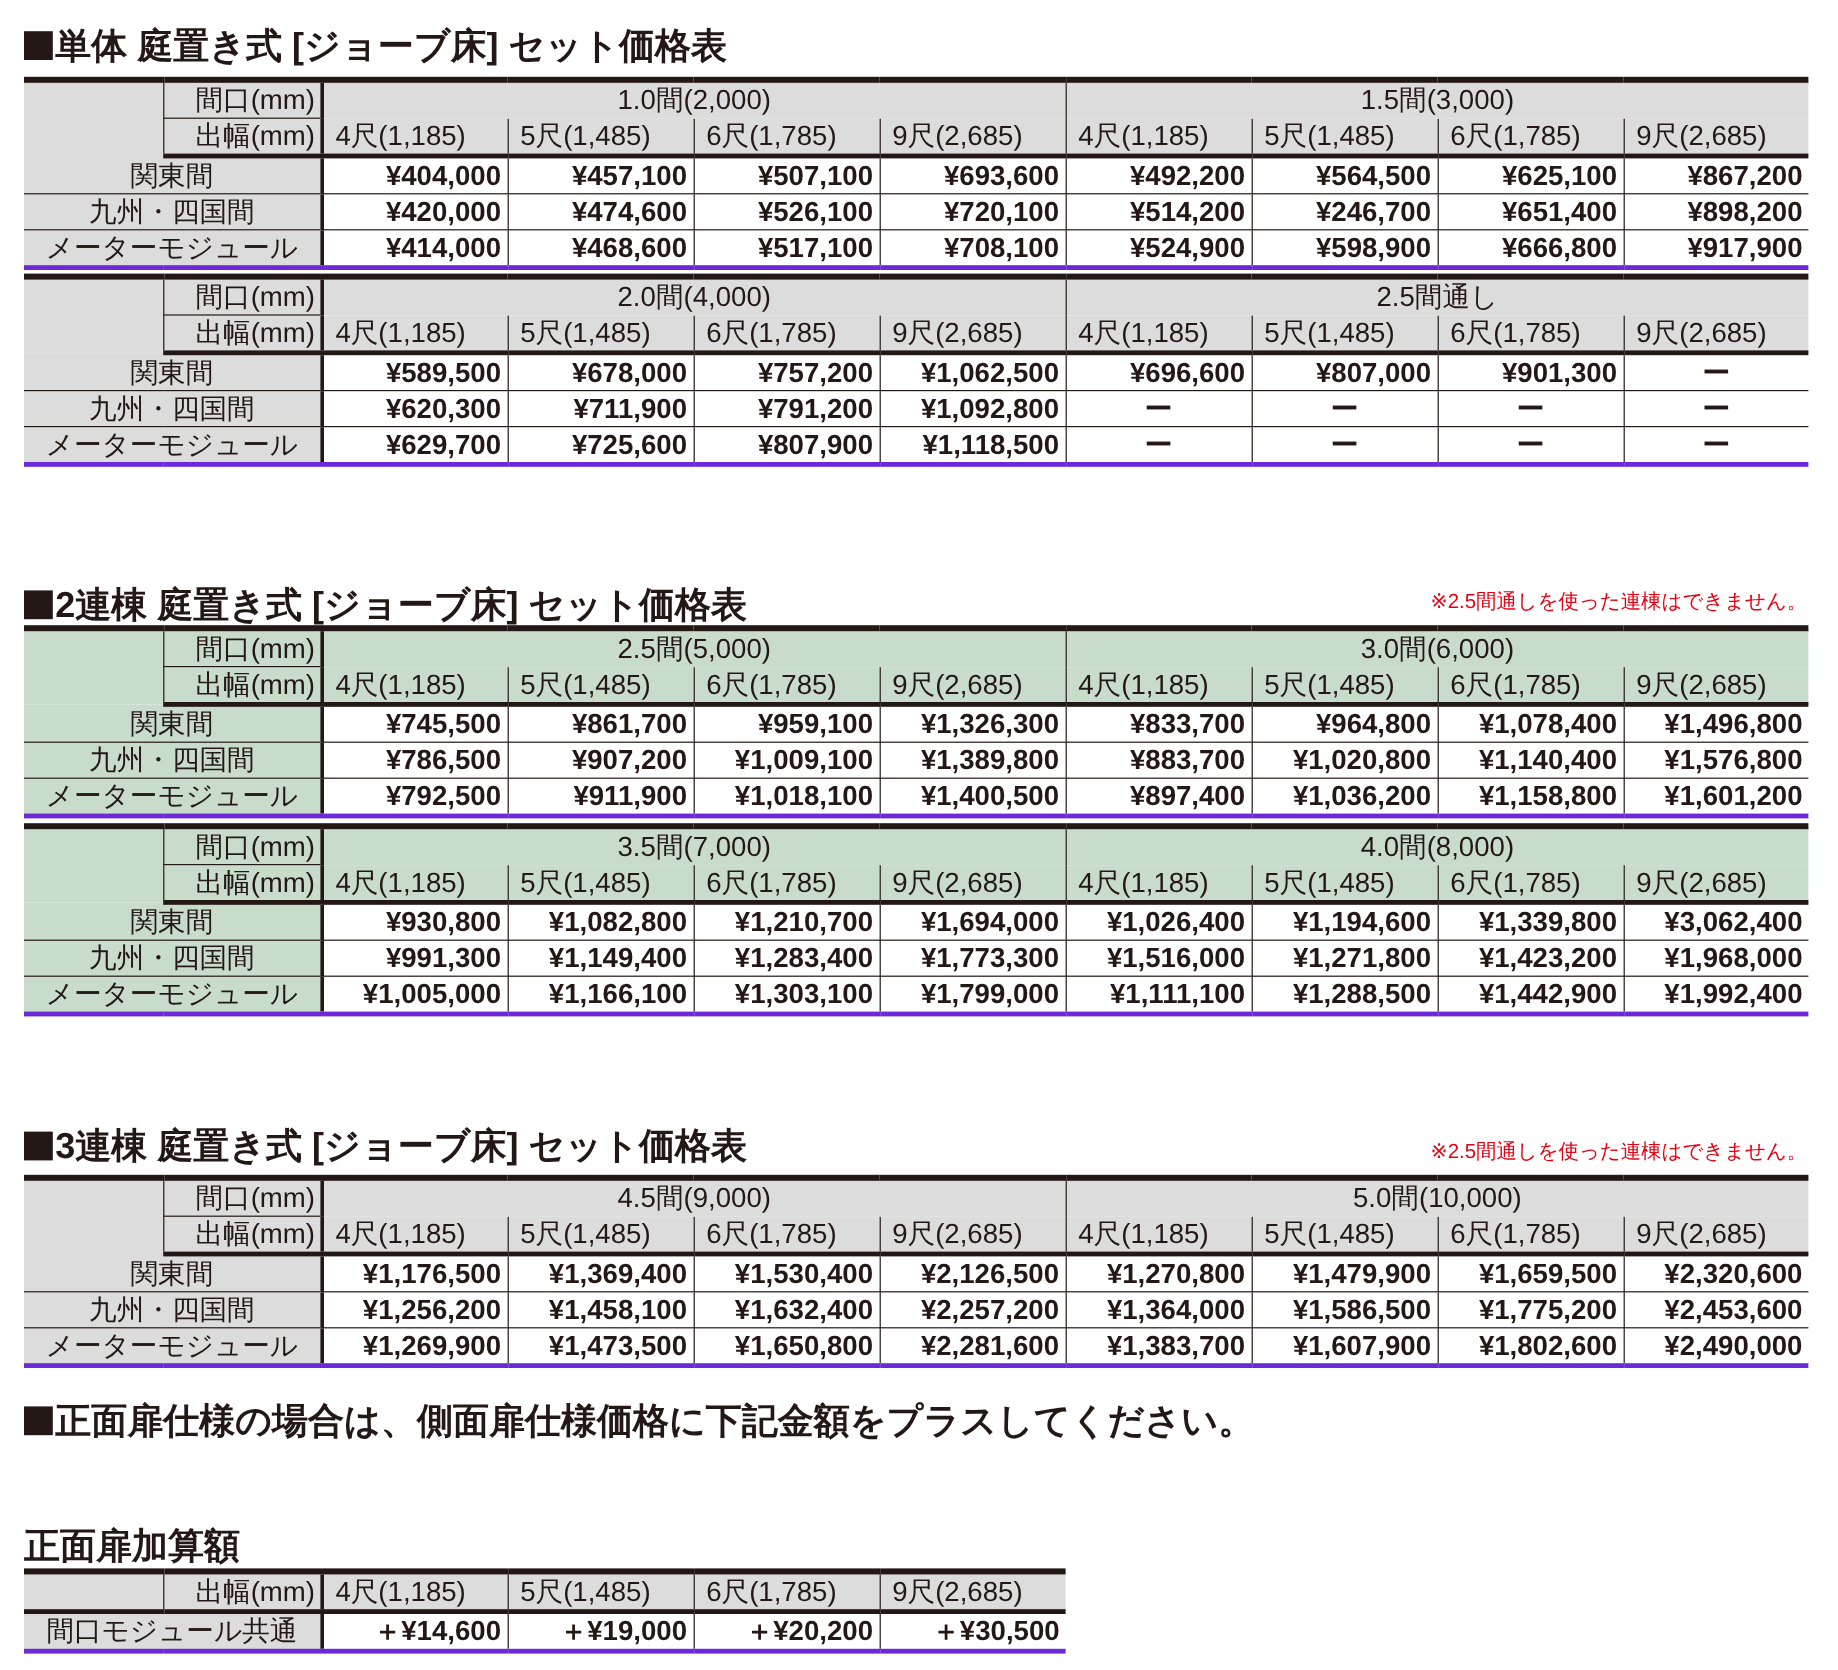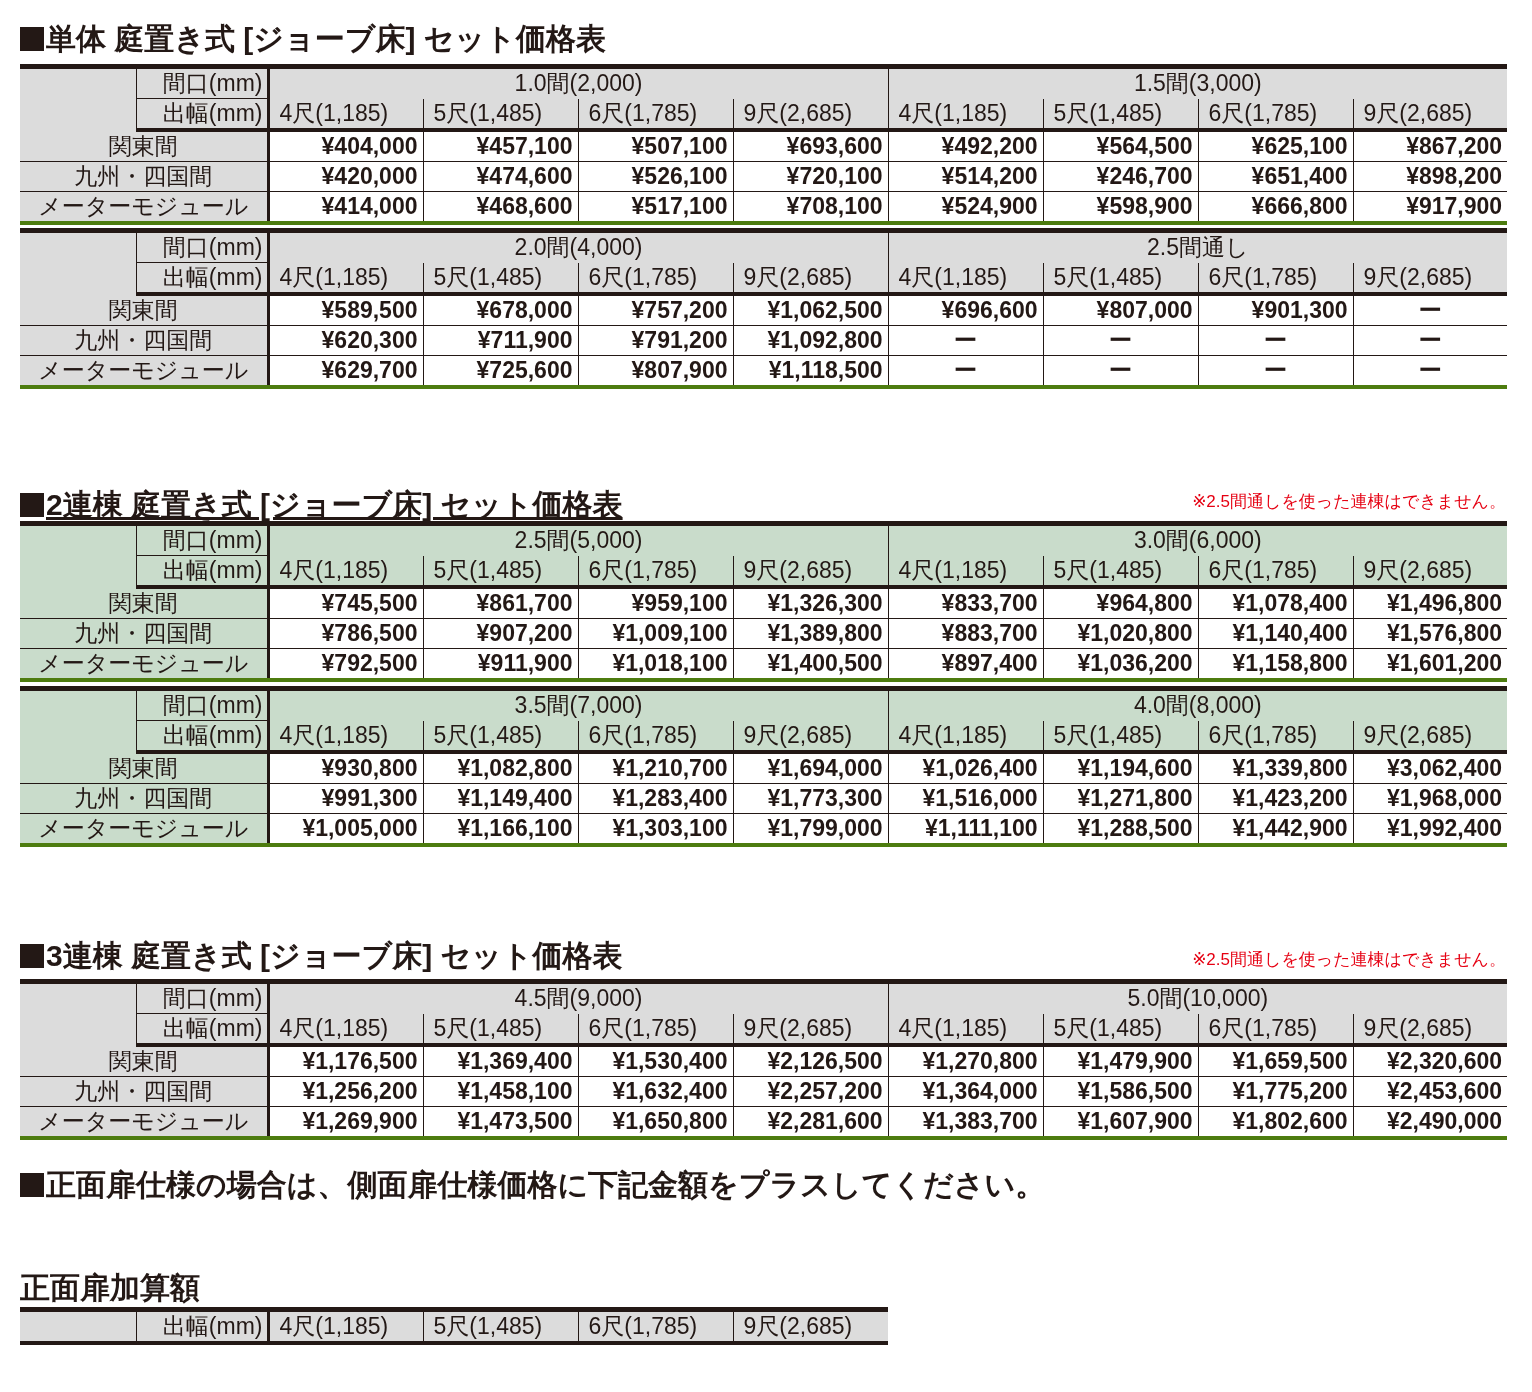--- a/index.html
+++ b/index.html
@@ -3,21 +3,21 @@
 <meta charset="utf-8">
 <style>
   html,body{margin:0;padding:0;background:#fff;}
   body{width:1532px;height:1392px;position:relative;font-family:"Liberation Sans","DejaVu Sans",sans-serif;color:#231815;overflow:hidden;}
   .section-title{position:absolute;left:20px;font-size:30px;font-weight:bold;letter-spacing:0px;white-space:nowrap;line-height:34px;}
   .section-title .sq{display:inline-block;width:24px;height:24px;background:#231815;margin-right:2px;vertical-align:-2px;}
   .note{position:absolute;right:26px;font-size:17px;color:#e60012;white-space:nowrap;}
   table.pt{position:absolute;left:20px;border-collapse:collapse;table-layout:fixed;font-size:23px;font-weight:bold;}
   table.pt td{height:29px;padding:0 5px;white-space:nowrap;line-height:29px;box-sizing:border-box;}
   table.pt tr.top td{border-top:5px solid #231815;}
-  table.pt tr.bot td{border-bottom:4px solid #4d7c0f;}
+  table.pt tr.bot td{border-bottom:4px solid #6d28d9;}
   table.pt tr.hdr2 td{border-bottom:4px solid #231815;}
   .gray td.h{background:#dcdcdc;}
   .green td.h{background:#c9dccb;}
   td.h{font-weight:normal;}
   td.corner{border-right:1px solid #231815;}
   td.dimlabel{text-align:right;padding-right:4px!important;border-right:3px solid #231815;}
   td.dimlabel.t1{border-bottom:1px solid #231815;}
   td.span{text-align:center;border-right:1px solid #231815;}
   td.span.last{border-right:none;}
   td.sub{text-align:left;border-right:1px solid #231815;padding-left:10px!important;}
@@ -164,21 +164,21 @@
           <td class="v">¥1,118,500</td>
           <td class="v c">ー</td>
           <td class="v c">ー</td>
           <td class="v c">ー</td>
           <td class="v c last">ー</td>
         </tr>
       </tbody>
     </table>
   </div>
 
-<div class="section-title" style="top:488px;text-decoration:underline;"><span class="sq"></span><span>2連棟 庭置き式 [ジョーブ床] セット価格表</span></div>
+<div class="section-title" style="top:488px;"><span class="sq"></span><span>2連棟 庭置き式 [ジョーブ床] セット価格表</span></div>
 <div class="note" style="top:490px;">※2.5間通しを使った連棟はできません。</div>
 <div class="tbl-host">
     <table class="pt green" style="top: 521px; width: 1487px;">
       <colgroup>
         <col style="width:116px">
         <col style="width:132px">
         <col style="width:155px">
         <col style="width:155px">
         <col style="width:155px">
         <col style="width:155px">
@@ -395,14 +395,21 @@
     </colgroup>
   <tbody>
       <tr class="top hdr2">
     <td class="h corner" style="border-right:none;"></td>
     <td class="h dimlabel" style="border-left:1px solid #231815;">出幅(mm)</td>
     <td class="h sub">4尺(1,185)</td>
     <td class="h sub">5尺(1,485)</td>
     <td class="h sub">6尺(1,785)</td>
     <td class="h sub last">9尺(2,685)</td>
   </tr>
+  <tr class="body bot">
+    <td class="h rowlabel" colspan="2">間口モジュール共通</td>
+    <td class="v">＋¥14,600</td>
+    <td class="v">＋¥19,000</td>
+    <td class="v">＋¥20,200</td>
+    <td class="v last">＋¥30,500</td>
+  </tr>
 </tbody>
   </table>
 
 </body></html>

